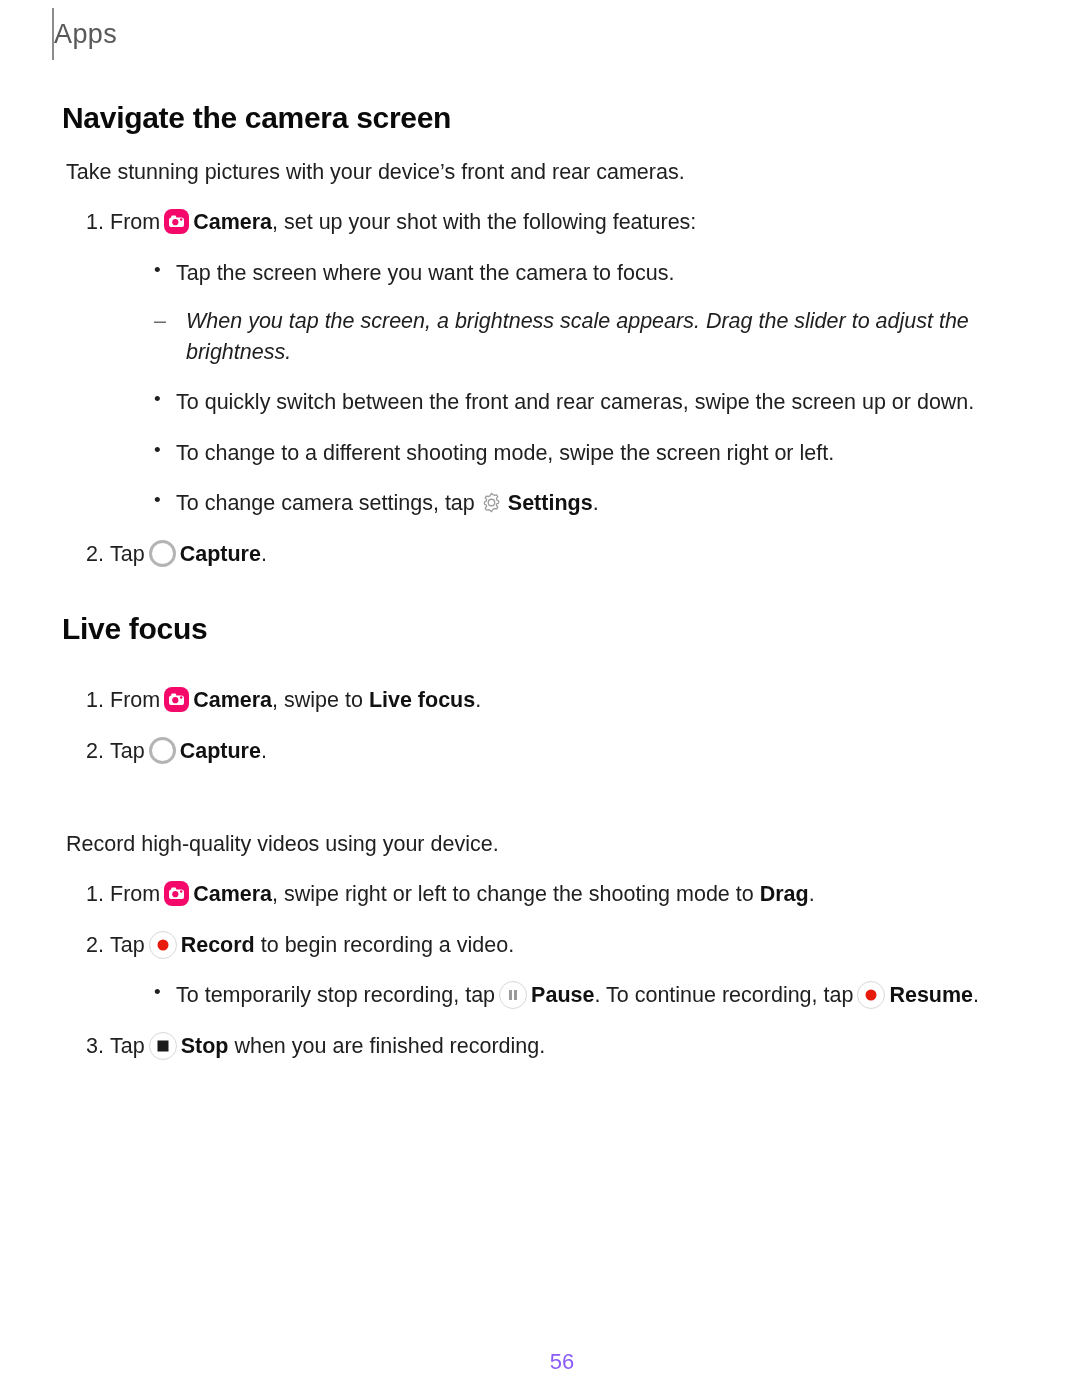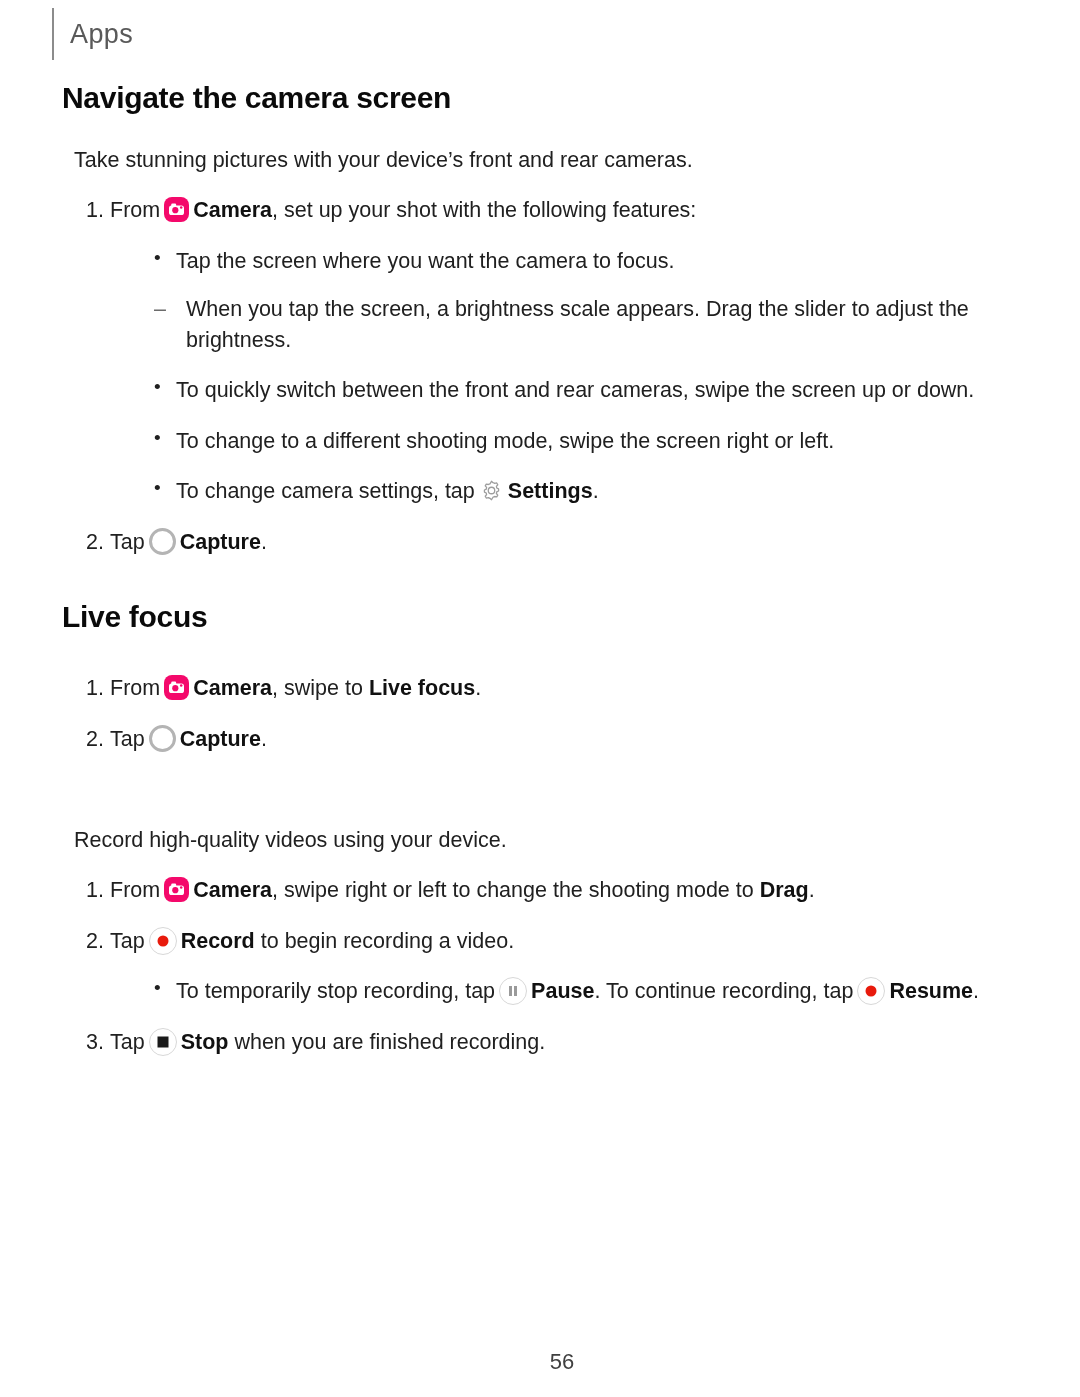--- a/index.html
+++ b/index.html
@@ -28,47 +28,46 @@
   .header-rule {
     width: 2px;
     height: 52px;
     background: #8c8c8c;
     flex: 0 0 auto;
   }
   .header-label {
     font-size: 27px;
     color: #595959;
     letter-spacing: 0.4px;
-    padding-left: 16px;
     font-weight: 400;
   }
 
   
   .content {
     position: absolute;
     left: 62px;
-    top: 80px;
+    top: 100px;
     width: 958px;
   }
 
   h2.section-title {
     font-size: 30px;
     font-weight: 700;
     letter-spacing: -0.3px;
     color: #0a0a0a;
     margin: 0;
     padding: 0;
     line-height: 1.2;
   }
   .gap-title-intro { height: 18px; }
   .intro {
     font-size: 21.5px;
     line-height: 1.35;
     color: #202020;
-    margin: 12px;
+    margin: 4px;
   }
 
   
   ol.steps {
     list-style: none;
     margin: 0;
     padding: 0;
   }
   ol.steps > li {
     position: relative;
@@ -108,20 +107,21 @@
     font-size: 19px;
     color: #202020;
   }
   ul.bullets.level1 { margin-left: 38px; }
 
   
   ul.dashes {
     list-style: none;
     margin: 12px 0 0 42px;
     padding: 0;
+    font-style: italic;
   }
   ul.dashes > li {
     position: relative;
     padding-left: 34px;
     font-size: 21.5px;
     line-height: 1.42;
     color: #202020;
     margin-top: 18px;
   }
   ul.dashes > li::before {
@@ -230,21 +230,21 @@
   .section-gap { height: 42px; }
 
   
   .page-number {
     position: absolute;
     left: 0;
     right: 0;
     top: 1349px;
     text-align: center;
     font-size: 22px;
-    color: #404040;
+    color: #8b5cf6;
     padding-left: 44px;
   }
 </style>
 </head>
 <body>
 
 <div class="page-header">
   <div class="header-rule"></div>
   <div class="header-label">Apps</div>
 </div>

